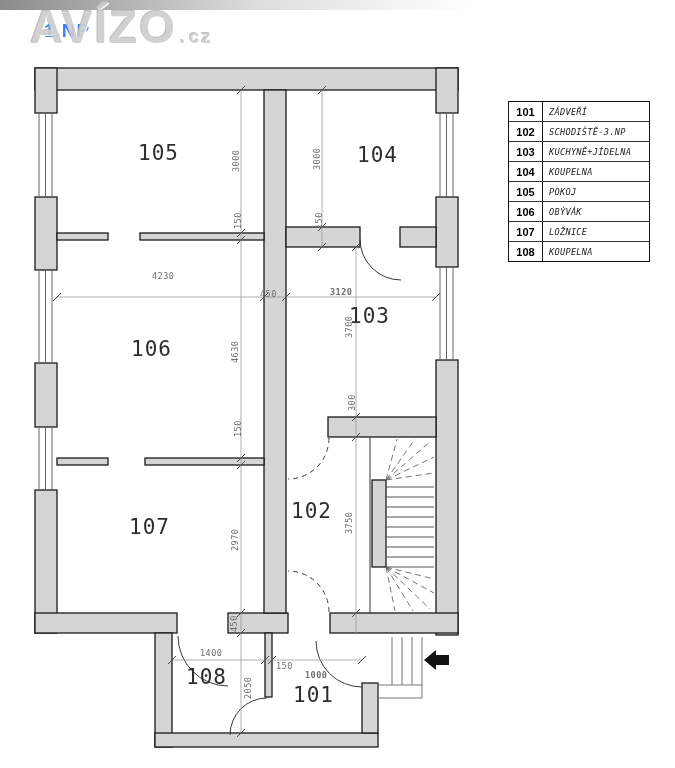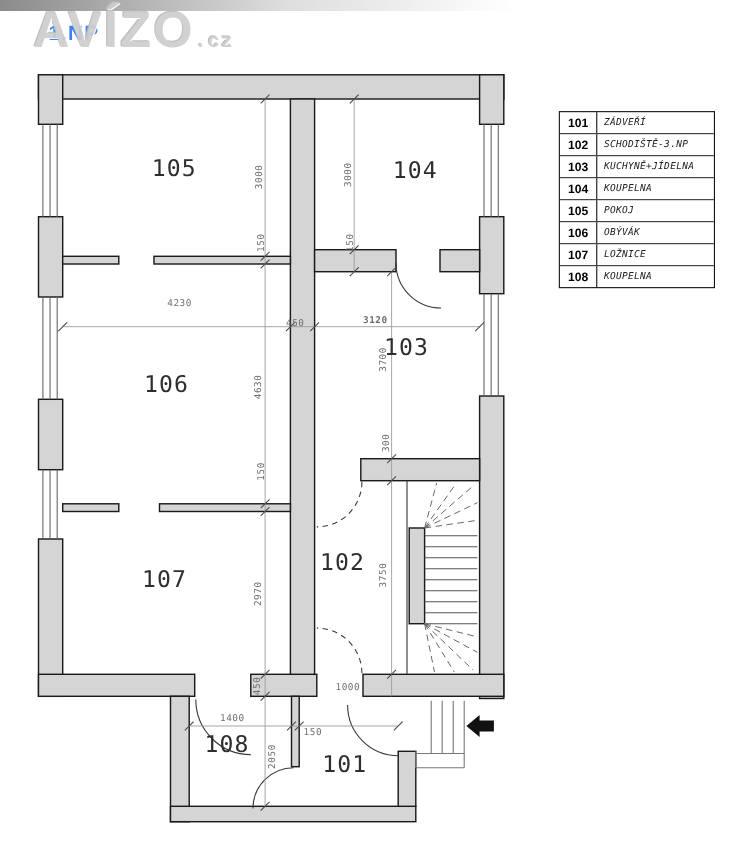--- a/index.html
+++ b/index.html
@@ -204,21 +204,21 @@
   <span class="dimv" style="left:314px;top:229px;">150</span>
   <span class="dimv" style="left:344px;top:338px;">3700</span>
   <span class="dimv" style="left:347px;top:411px;">300</span>
   <span class="dimv" style="left:344px;top:534px;">3750</span>
 
   <span class="dimh" style="left:152px;top:271px;">4230</span>
   <span class="dimh" style="left:260px;top:289px;">450</span>
   <span class="dimh" style="left:330px;top:287px;font-weight:bold;">3120</span>
   <span class="dimh" style="left:200px;top:648px;">1400</span>
   <span class="dimh" style="left:276px;top:661px;">150</span>
-  <span class="dimh" style="left:305px;top:620px;">1000</span>
+  <span class="dimh" style="left:305px;top:670px;font-weight:bold;">1000</span>
 
   <div class="legend">
     <div class="legend-table">
       <div class="legend-row">
         <span class="legend-num">101</span>
         <span class="legend-name">ZÁDVEŘÍ</span>
       </div>
       <div class="legend-row">
         <span class="legend-num">102</span>
         <span class="legend-name">SCHODIŠTĚ-3.NP</span>

